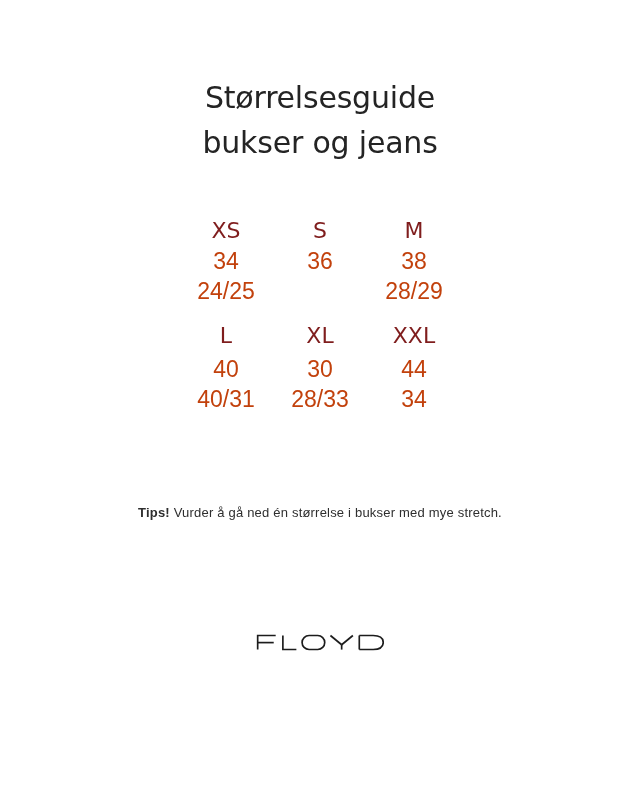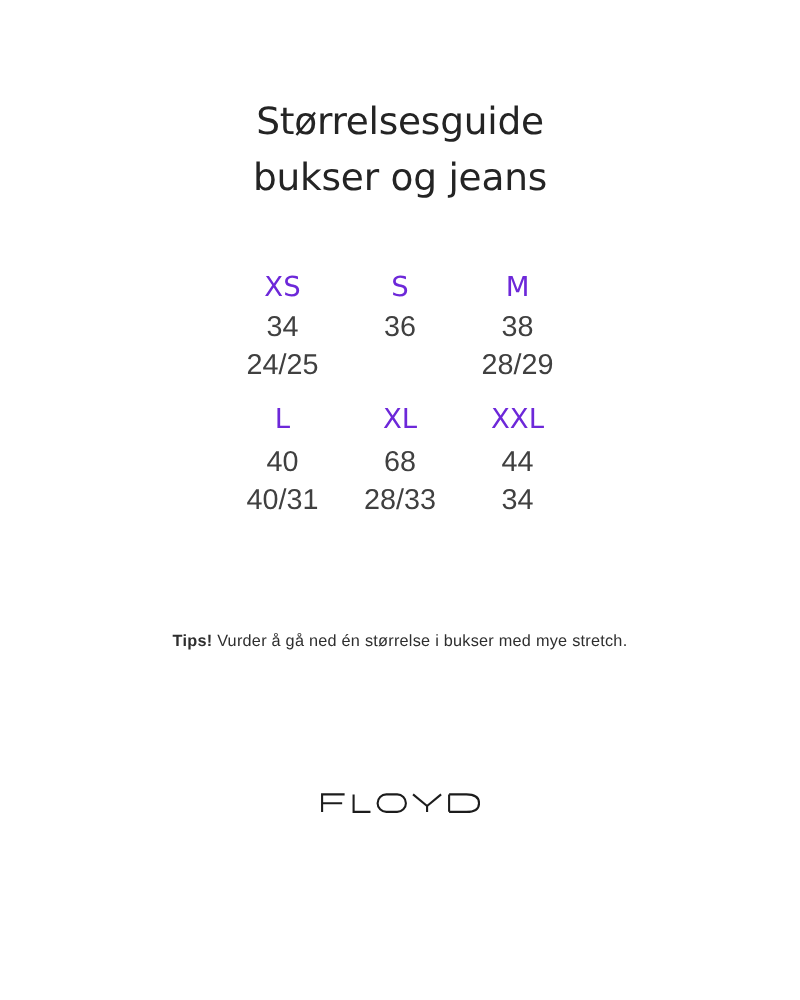--- a/index.html
+++ b/index.html
@@ -38,31 +38,31 @@
   }
   .size-col {
     width: 94px;
     text-align: center;
   }
   .size-label {
     font-family: "DejaVu Sans", sans-serif;
     font-weight: 500;
     font-size: 22px;
     line-height: 30px;
-    color: #6d28d9;
+    color: #7f1d1d;
   }
   .size-group:nth-child(2) .size-label {
     margin-bottom: 3px;
   }
   .size-eu, .size-inches {
     font-family: "Liberation Sans", sans-serif;
     font-weight: 400;
     font-size: 23px;
     line-height: 30px;
-    color: #404040;
+    color: #c2410c;
   }
   .tip {
     margin-top: 90px;
     text-align: center;
     font-size: 13px;
     line-height: 18px;
     letter-spacing: 0.2px;
     color: #2e2e2e;
   }
   .tip strong {
@@ -107,21 +107,21 @@
     </div>
 
     <div class="size-group">
       <div class="size-col">
         <div class="size-label">L</div>
         <div class="size-eu">40</div>
         <div class="size-inches">40/31</div>
       </div>
       <div class="size-col">
         <div class="size-label">XL</div>
-        <div class="size-eu">68</div>
+        <div class="size-eu">30</div>
         <div class="size-inches">28/33</div>
       </div>
       <div class="size-col">
         <div class="size-label">XXL</div>
         <div class="size-eu">44</div>
         <div class="size-inches">34</div>
       </div>
     </div>
 
   </div>

